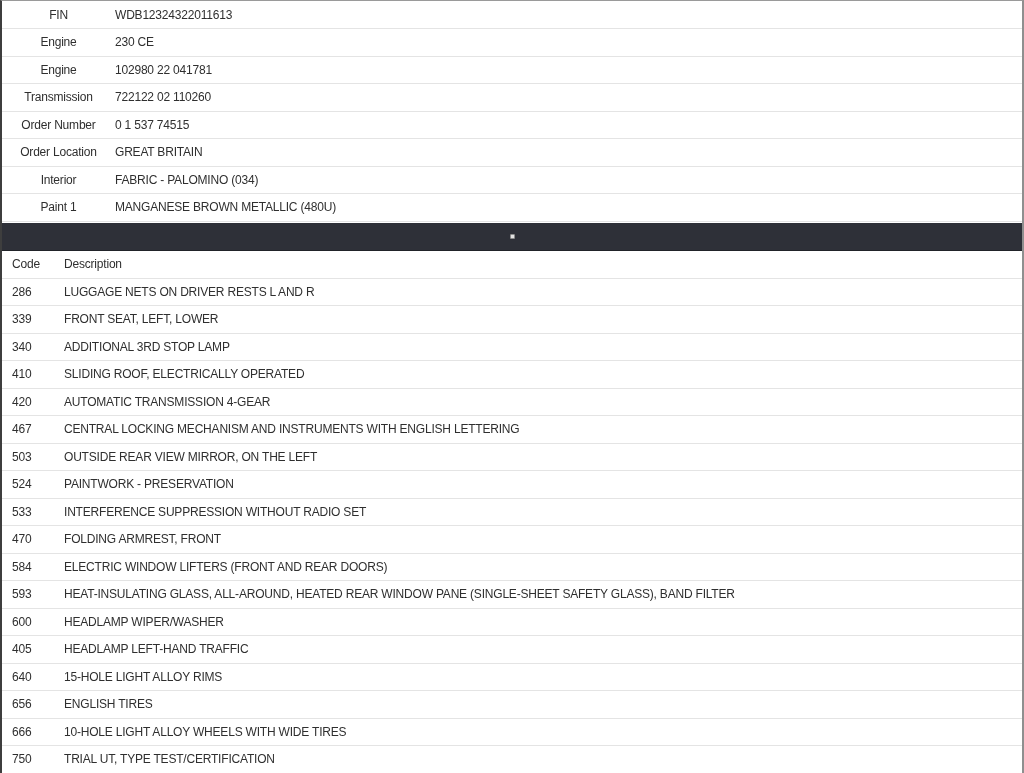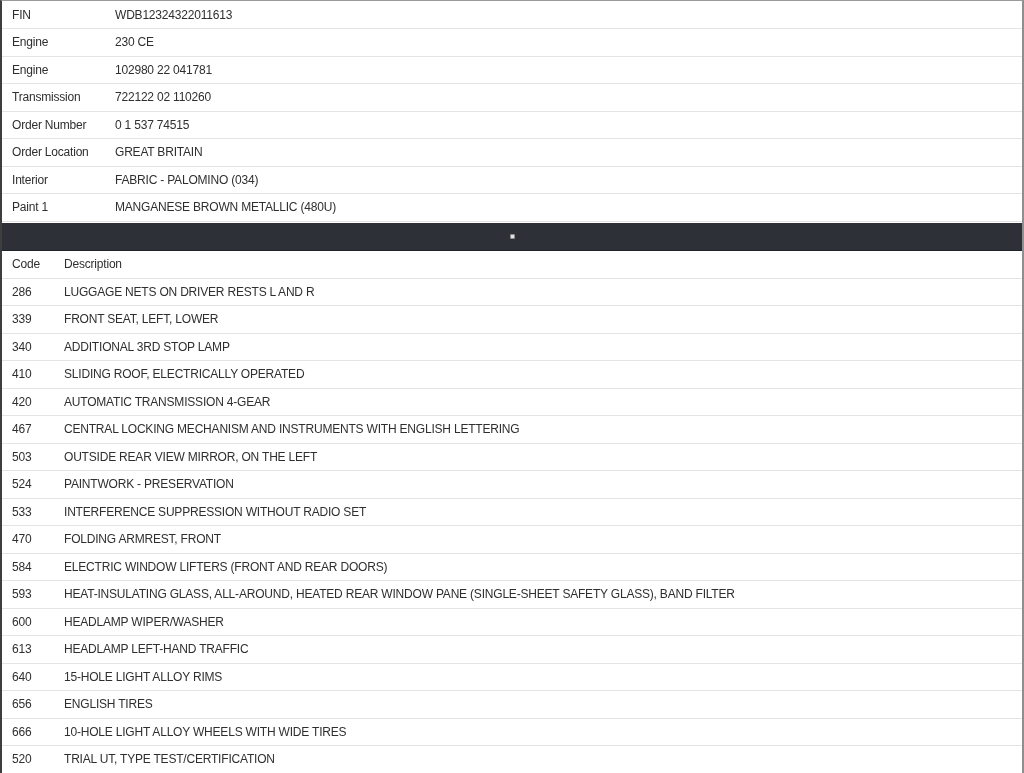--- a/index.html
+++ b/index.html
@@ -29,21 +29,21 @@
     letter-spacing: -0.2px;
     text-align: left;
     vertical-align: middle;
     padding: 0;
     height: 27.5px;
     border-bottom: 1px solid #e4e4e4;
     white-space: nowrap;
     overflow: hidden;
   }
   
-  .info-table .label-cell { width: 113px; padding-left: 10px; }
+  .info-table .label-cell { width: 113px; padding-left: 0; text-align: center; }
   .info-table .value-cell { padding-left: 0; }
   
   .dark-band {
     height: 28px;
     margin-top: 1px;
     background: #2e3038;
     border-bottom: 1px solid #212329;
     display: flex;
     align-items: center;
     justify-content: center;
@@ -161,35 +161,35 @@
         </tr>
         <tr>
           <td class="code-cell">593</td>
           <td class="desc-cell">HEAT-INSULATING GLASS, ALL-AROUND, HEATED REAR WINDOW PANE (SINGLE-SHEET SAFETY GLASS), BAND FILTER</td>
         </tr>
         <tr>
           <td class="code-cell">600</td>
           <td class="desc-cell">HEADLAMP WIPER/WASHER</td>
         </tr>
         <tr>
-          <td class="code-cell">613</td>
+          <td class="code-cell">405</td>
           <td class="desc-cell">HEADLAMP LEFT-HAND TRAFFIC</td>
         </tr>
         <tr>
           <td class="code-cell">640</td>
           <td class="desc-cell">15-HOLE LIGHT ALLOY RIMS</td>
         </tr>
         <tr>
           <td class="code-cell">656</td>
           <td class="desc-cell">ENGLISH TIRES</td>
         </tr>
         <tr>
           <td class="code-cell">666</td>
           <td class="desc-cell">10-HOLE LIGHT ALLOY WHEELS WITH WIDE TIRES</td>
         </tr>
         <tr>
-          <td class="code-cell">520</td>
+          <td class="code-cell">750</td>
           <td class="desc-cell">TRIAL UT, TYPE TEST/CERTIFICATION</td>
         </tr>
       </tbody>
   </table>
 
 </div>
 
 </body></html>

